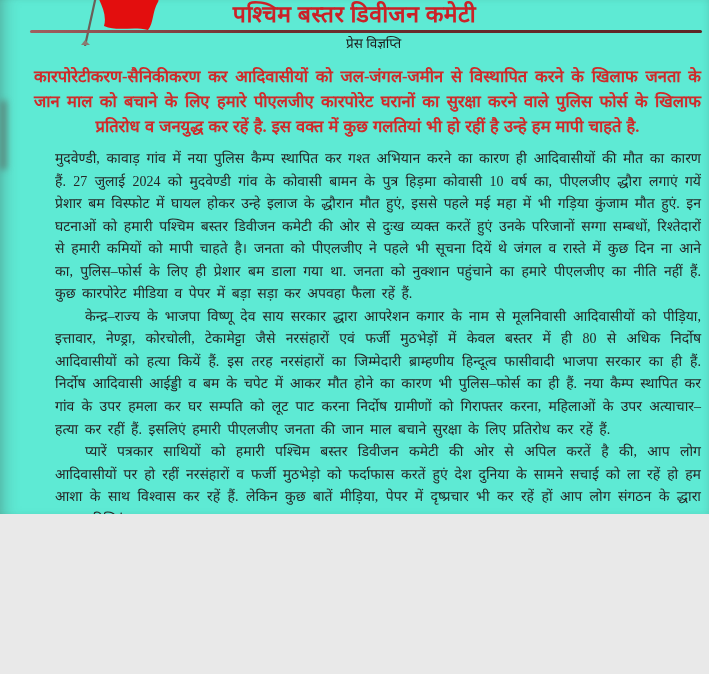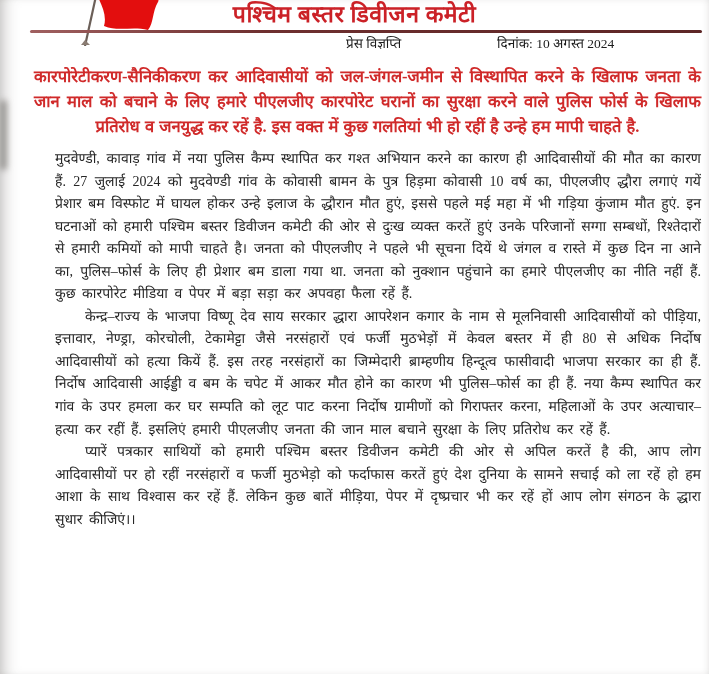--- a/index.html
+++ b/index.html
@@ -4,22 +4,22 @@
 <style>
   * { margin: 0; padding: 0; box-sizing: border-box; }
   html, body { width: 709px; }
   body {
     font-family: "Liberation Serif", "DejaVu Serif", serif;
     background: #e9e9e9;
   }
   .page {
     position: relative;
     width: 709px;
-    height: 674px;
-    background: #ffffff;
+    height: 514px;
+    background: #5eead4;
     overflow: hidden;
     box-shadow: inset 14px 0 18px -14px rgba(60,55,50,0.45), inset -4px 0 8px -6px rgba(60,55,50,0.25);
     padding-left: 16px;
   }
   .scan-smudge {
     position: absolute;
     left: 0; top: 100px;
     width: 7px; height: 70px;
     background: rgba(90,85,80,0.55);
     filter: blur(3px);
@@ -98,21 +98,20 @@
     <path d="M46,1 C60,6 74,2 92,0 C104,-1 108,2 106,6 C100,16 102,26 96,34 C80,30 66,36 52,30 C55,20 50,10 46,1 Z" fill="#e30e0e"></path>
     <path d="M33,44 l-4,5 h9 z" fill="#8a7c72"></path>
   </svg>
 
   <div class="page-title">पश्चिम बस्तर डिवीजन कमेटी</div>
 
   <div class="header-rule"></div>
 
   <div class="subheader">
     <span class="press-label">प्रेस विज्ञप्ति</span>
-    <span class="date-label">दिनांक: 10 अगस्त 2024</span>
   </div>
 
   <div class="intro">कारपोरेटीकरण-सैनिकीकरण कर आदिवासीयों को जल-जंगल-जमीन से विस्थापित करने के खिलाफ जनता के जान माल को बचाने के लिए हमारे पीएलजीए कारपोरेट घरानों का सुरक्षा करने वाले पुलिस फोर्स के खिलाफ प्रतिरोध व जनयुद्ध कर रहें है. इस वक्त में कुछ गलतियां भी हो रहीं है उन्हे हम मापी चाहते है.</div>
 
   <div class="body-text">
     <p>मुदवेण्डी, कावाड़ गांव में नया पुलिस कैम्प स्थापित कर गश्त अभियान करने का कारण ही आदिवासीयों की मौत का कारण हैं. 27 जुलाई 2024 को मुदवेण्डी गांव के कोवासी बामन के पुत्र हिड़मा कोवासी 10 वर्ष का, पीएलजीए द्धौरा लगाएं गयें प्रेशार बम विस्फोट में घायल होकर उन्हे इलाज के द्धौरान मौत हुएं, इससे पहले मई महा में भी गड़िया कुंजाम मौत हुएं. इन घटनाओं को हमारी पश्चिम बस्तर डिवीजन कमेटी की ओर से दुःख व्यक्त करतें हुएं उनके परिजानों सग्गा सम्बधों, रिश्तेदारों से हमारी कमियों को मापी चाहते है। जनता को पीएलजीए ने पहले भी सूचना दियें थे जंगल व रास्ते में कुछ दिन ना आने का, पुलिस–फोर्स के लिए ही प्रेशार बम डाला गया था. जनता को नुक्शान पहुंचाने का हमारे पीएलजीए का नीति नहीं हैं. कुछ कारपोरेट मीडिया व पेपर में बड़ा सड़ा कर अपवहा फैला रहें हैं.</p>
     <p class="indent">केन्द्र–राज्य के भाजपा विष्णू देव साय सरकार द्धारा आपरेशन कगार के नाम से मूलनिवासी आदिवासीयों को पीड़िया, इत्तावार, नेण्ड्रा, कोरचोली, टेकामेट्टा जैसे नरसंहारों एवं फर्जी मुठभेड़ों में केवल बस्तर में ही 80 से अधिक निर्दोष आदिवासीयों को हत्या कियें हैं. इस तरह नरसंहारों का जिम्मेदारी ब्राम्हणीय हिन्दूत्व फासीवादी भाजपा सरकार का ही हैं. निर्दोष आदिवासी आईड्डी व बम के चपेट में आकर मौत होने का कारण भी पुलिस–फोर्स का ही हैं. नया कैम्प स्थापित कर गांव के उपर हमला कर घर सम्पति को लूट पाट करना निर्दोष ग्रामीणों को गिराफ्तर करना, महिलाओं के उपर अत्याचार–हत्या कर रहीं हैं. इसलिएं हमारी पीएलजीए जनता की जान माल बचाने सुरक्षा के लिए प्रतिरोध कर रहें हैं.</p>
     <p class="indent"><b>प्यारें पत्रकार साथियों</b><span> को हमारी पश्चिम बस्तर डिवीजन कमेटी की ओर से अपिल करतें है की, आप लोग आदिवासीयों पर हो रहीं नरसंहारों व फर्जी मुठभेड़ो को फर्दाफास करतें हुएं देश दुनिया के सामने सचाई को ला रहें हो हम आशा के साथ विश्वास कर रहें हैं. लेकिन कुछ बातें मीड़िया, पेपर में दृष्प्रचार भी कर रहें हों आप लोग संगठन के द्धारा सुधार कीजिएं।।</span></p>
   </div>
 

